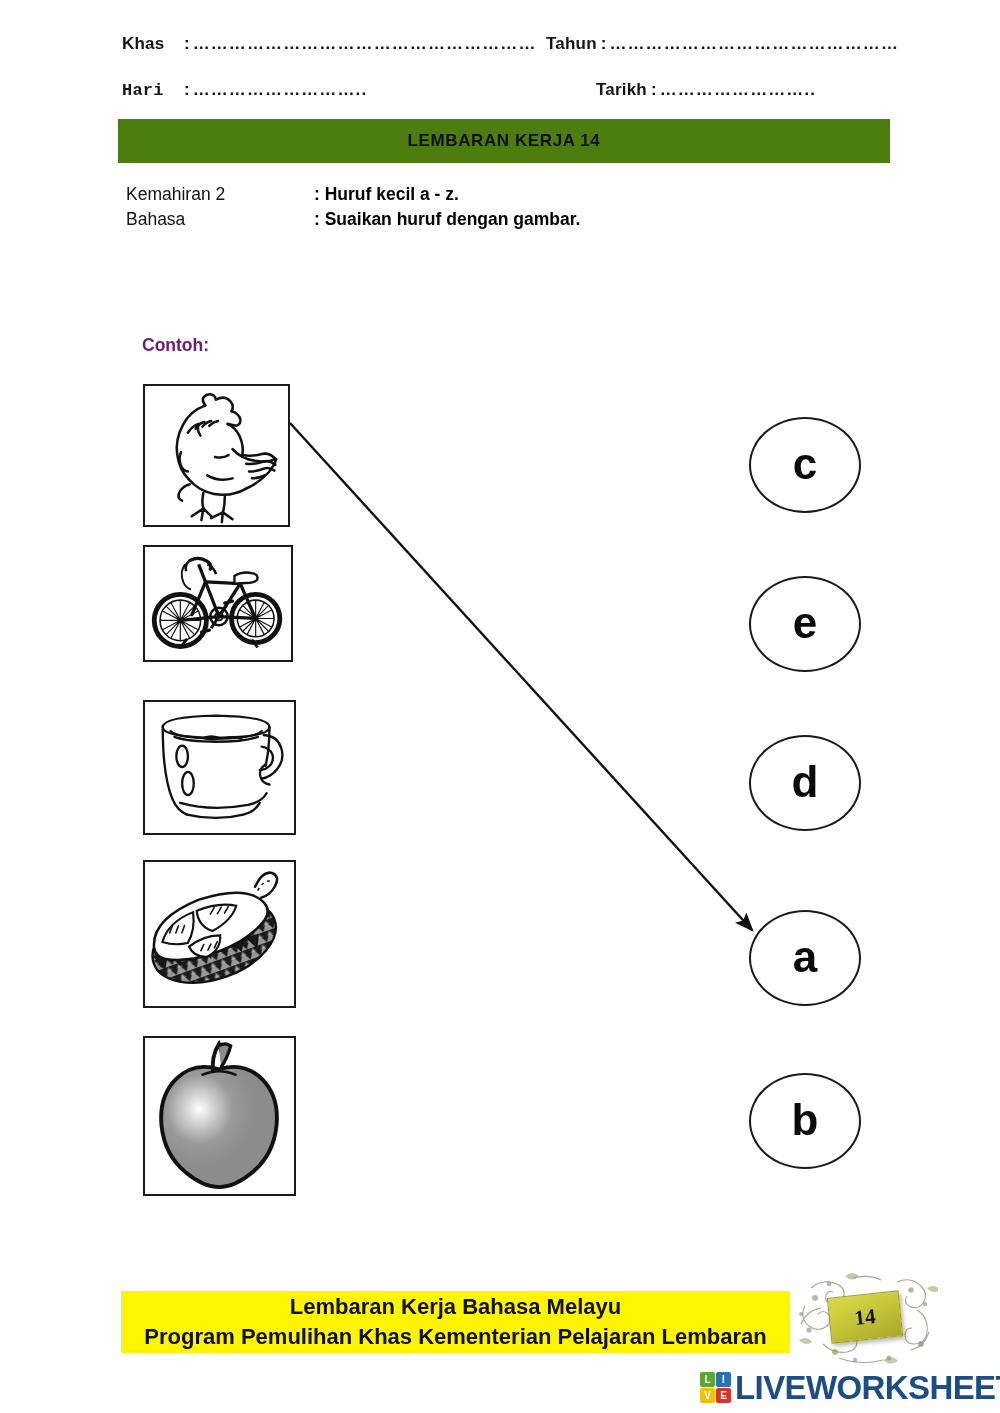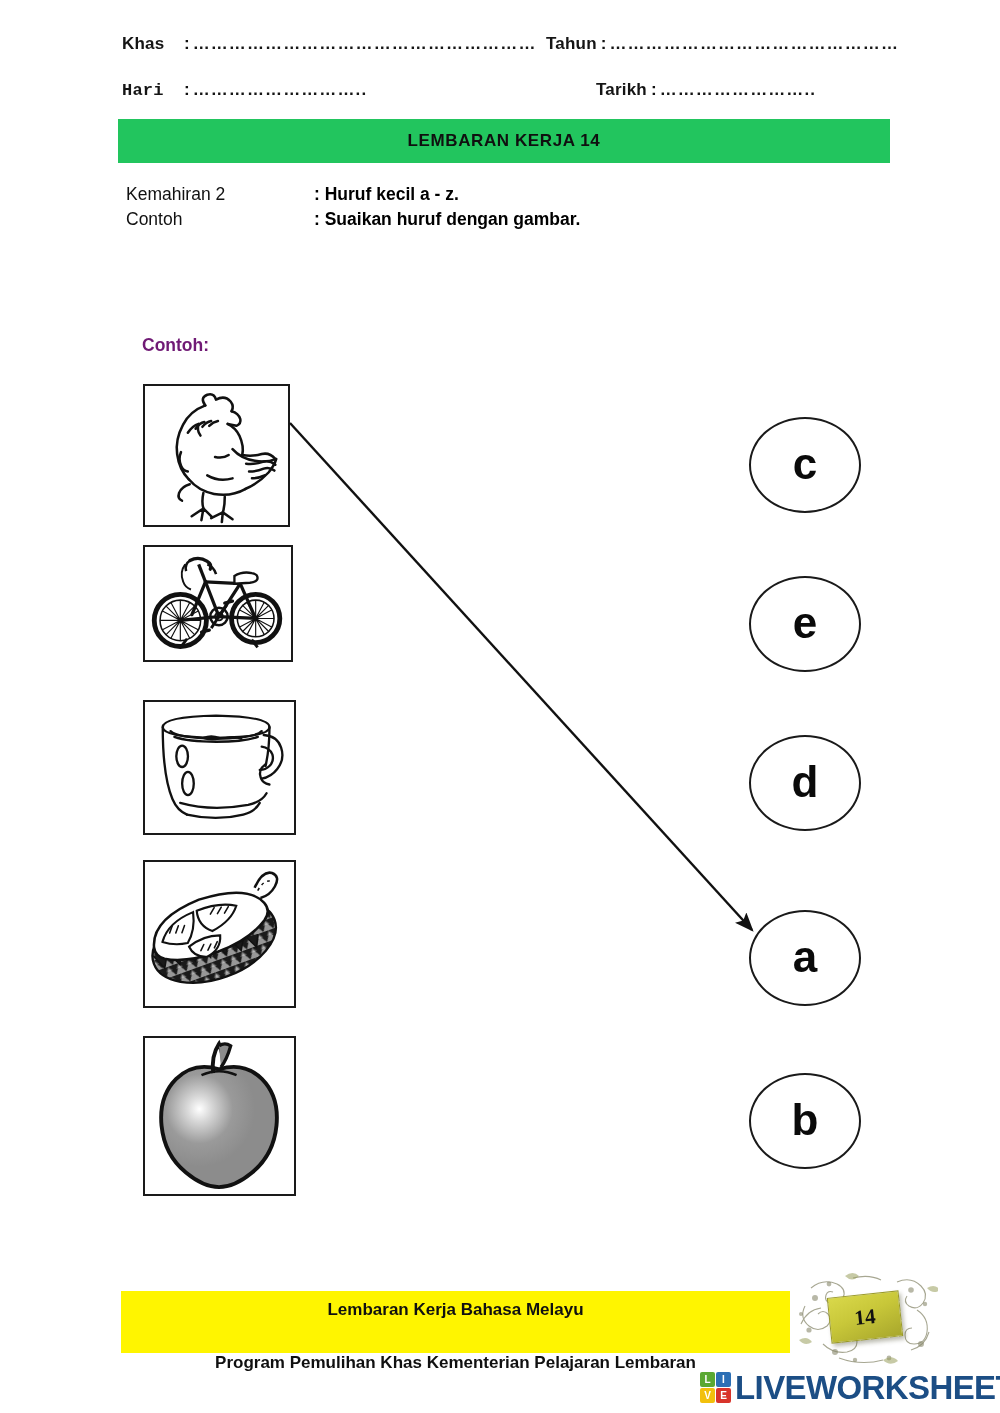--- a/index.html
+++ b/index.html
@@ -164,26 +164,25 @@
     top: 1291px;
     width: 669px;
     height: 62px;
     background: #FFF500;
     display: flex;
     flex-direction: column;
     align-items: center;
     justify-content: center;
   }
   #footer-bar .footer-line {
-    font-size: 17px;
+    font-size: 22px;
     font-weight: bold;
     color: #101010;
     line-height: 1.35;
     white-space: nowrap;
-    margin-top: 30px;
   }
 
   
   #page-badge-wrap {
     position: absolute;
     left: 793px;
     top: 1272px;
     width: 145px;
     height: 96px;
   }
@@ -265,31 +264,31 @@
   <span class="field-colon">:</span>
   <span class="field-dots">………………………..</span>
 </div>
 
 <div class="field-row" id="row-tarikh">
   <span class="field-label">Tarikh</span>
   <span class="field-colon">:</span>
   <span class="field-dots">……………………..</span>
 </div>
 
-<div id="title-bar" style="background: #22c55e; justify-content: center;">
+<div id="title-bar" style="background: #4d7c0f; justify-content: center;">
   <span class="title-text">LEMBARAN KERJA  14</span>
 </div>
 
 <div id="instructions">
   <div class="instr-row">
     <span class="instr-key">Kemahiran 2</span>
     <span class="instr-val">: Huruf kecil a - z.</span>
   </div>
   <div class="instr-row">
-    <span class="instr-key">Contoh</span>
+    <span class="instr-key">Bahasa</span>
     <span class="instr-val">: Suaikan huruf dengan gambar.</span>
   </div>
 </div>
 
 <div id="contoh-label">Contoh:</div>
 
 <div class="pic-box" id="pic-0">
   <svg viewBox="0 0 147 143" xmlns="http://www.w3.org/2000/svg">
     <g fill="none" stroke="#111" stroke-width="2.6" stroke-linecap="round" stroke-linejoin="round">
       <path d="M62 20 q-6 -8 2 -11 q7 -2 9 5 q9 -5 15 2 q4 5 1 10"></path>

